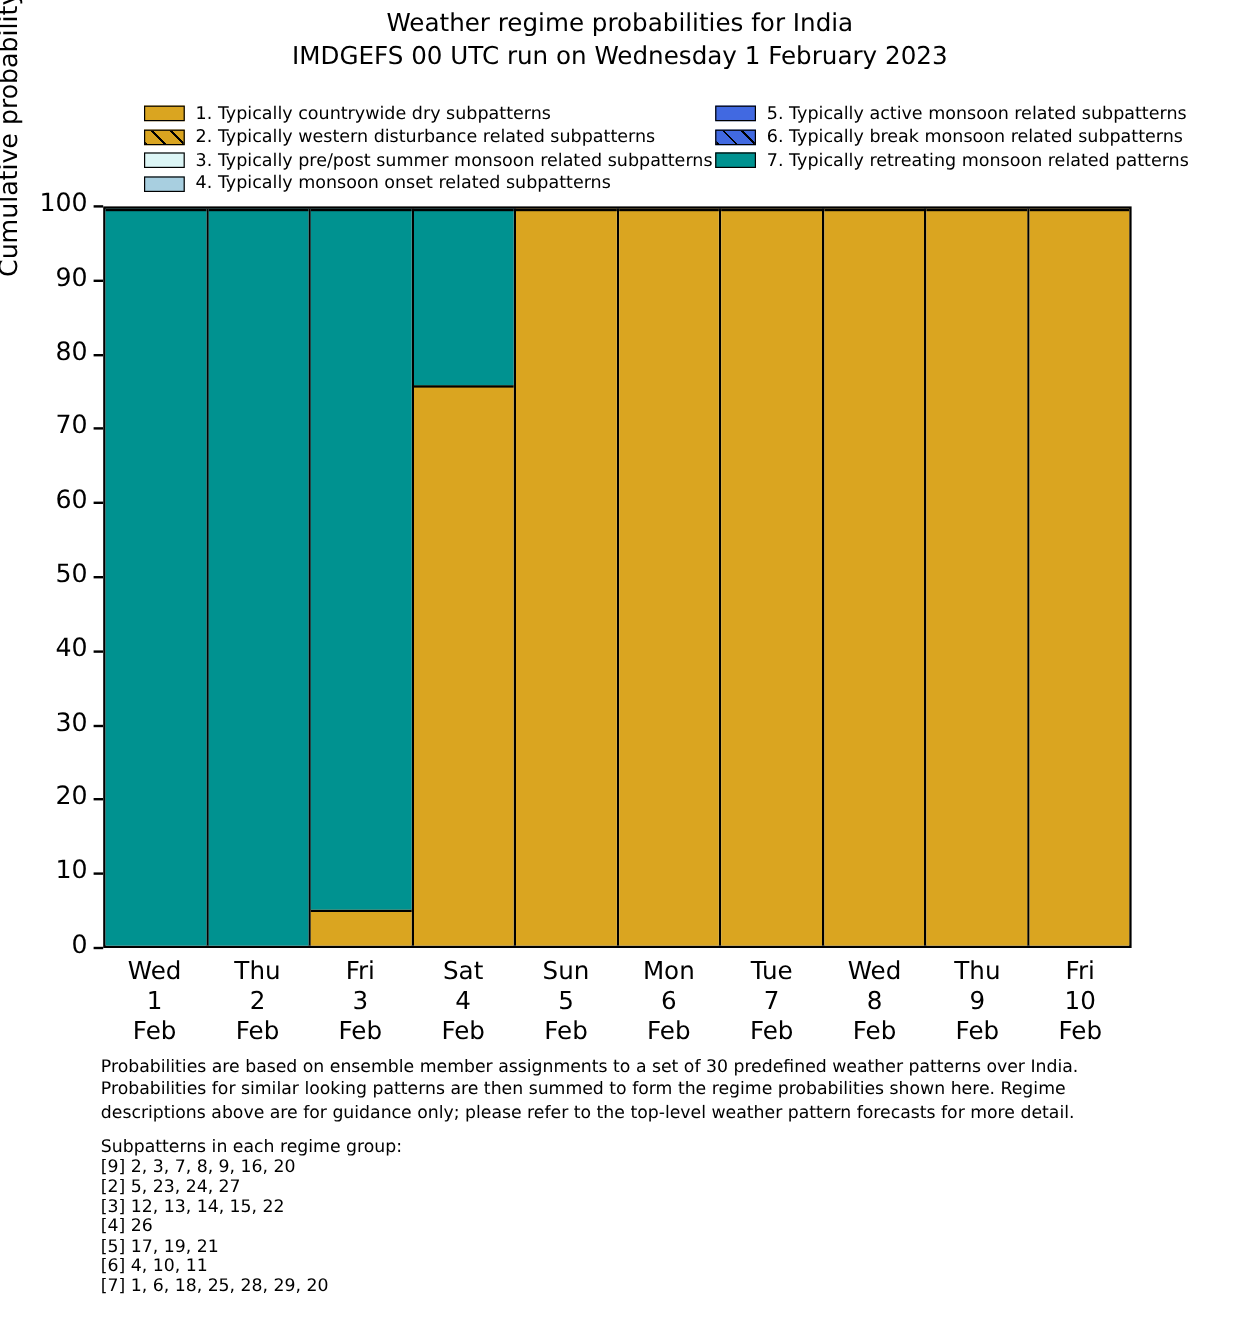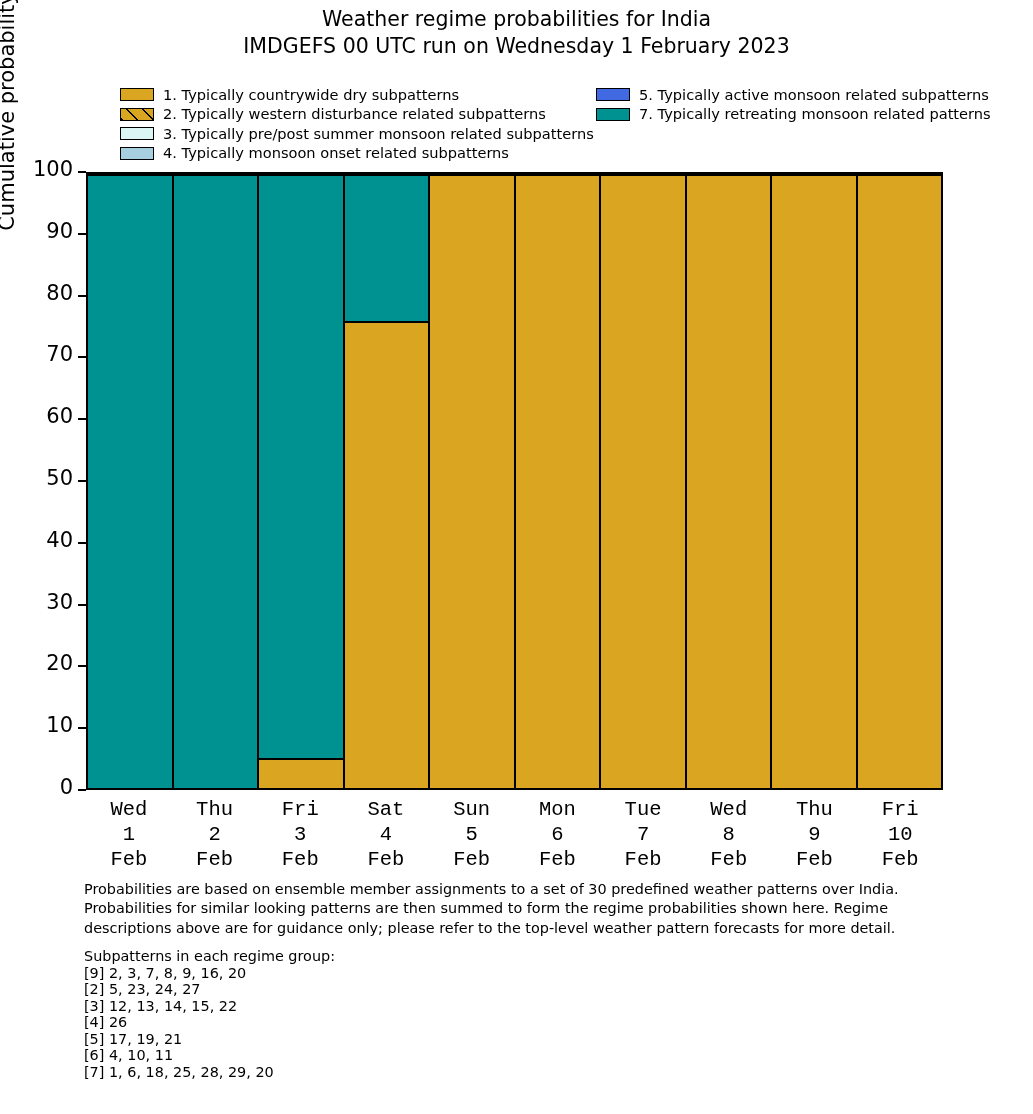--- a/index.html
+++ b/index.html
@@ -147,21 +147,20 @@
   }
 
   
   #x-ticks {
     position: absolute;
     left: 86px;
     top: 790px;
     width: 857px;
     height: 78px;
     display: flex;
-    font-family: Liberation Mono, monospace;
   }
   .x-tick {
     flex: 1 1 0;
     text-align: center;
     padding-top: 7px;
     font-size: 20.5px;
     line-height: 1.22;
     color: #000;
   }
   .x-tick span { display: block; }
@@ -211,20 +210,24 @@
       </div>
       <div class="legend-item">
         <span class="legend-swatch" style="background-color: rgb(168, 207, 224);"></span>
         <span class="legend-label">4. Typically monsoon onset related subpatterns</span>
       </div>
     </div>
   <div class="legend-col" id="legend-col-right">
       <div class="legend-item">
         <span class="legend-swatch" style="background-color: rgb(65, 105, 225);"></span>
         <span class="legend-label">5. Typically active monsoon related subpatterns</span>
+      </div>
+      <div class="legend-item">
+        <span class="legend-swatch" style="background-color: rgb(65, 105, 225); background-image: repeating-linear-gradient(45deg, rgb(0, 0, 0) 0px, rgb(0, 0, 0) 1.6px, rgba(0, 0, 0, 0) 1.6px, rgba(0, 0, 0, 0) 11px);"></span>
+        <span class="legend-label">6. Typically break monsoon related subpatterns</span>
       </div>
       <div class="legend-item">
         <span class="legend-swatch" style="background-color: rgb(0, 146, 144);"></span>
         <span class="legend-label">7. Typically retreating monsoon related patterns</span>
       </div>
     </div>
 </div>
 
 <div id="y-axis-label">Cumulative probability (%)</div>
 <div id="y-ticks">

